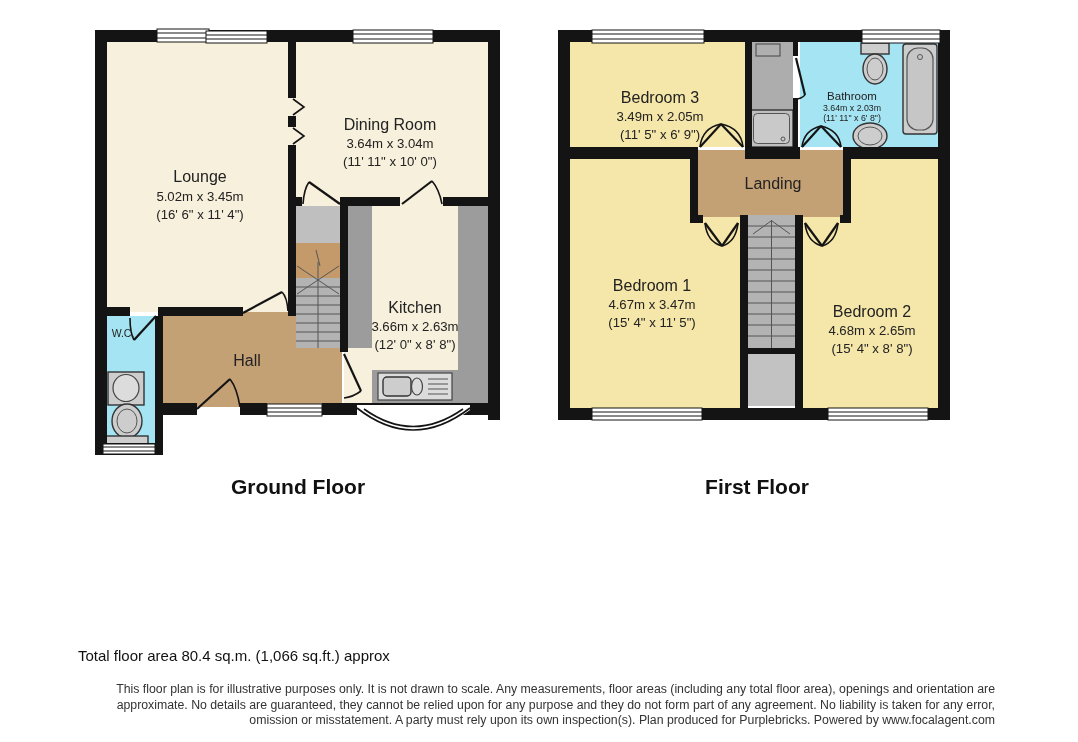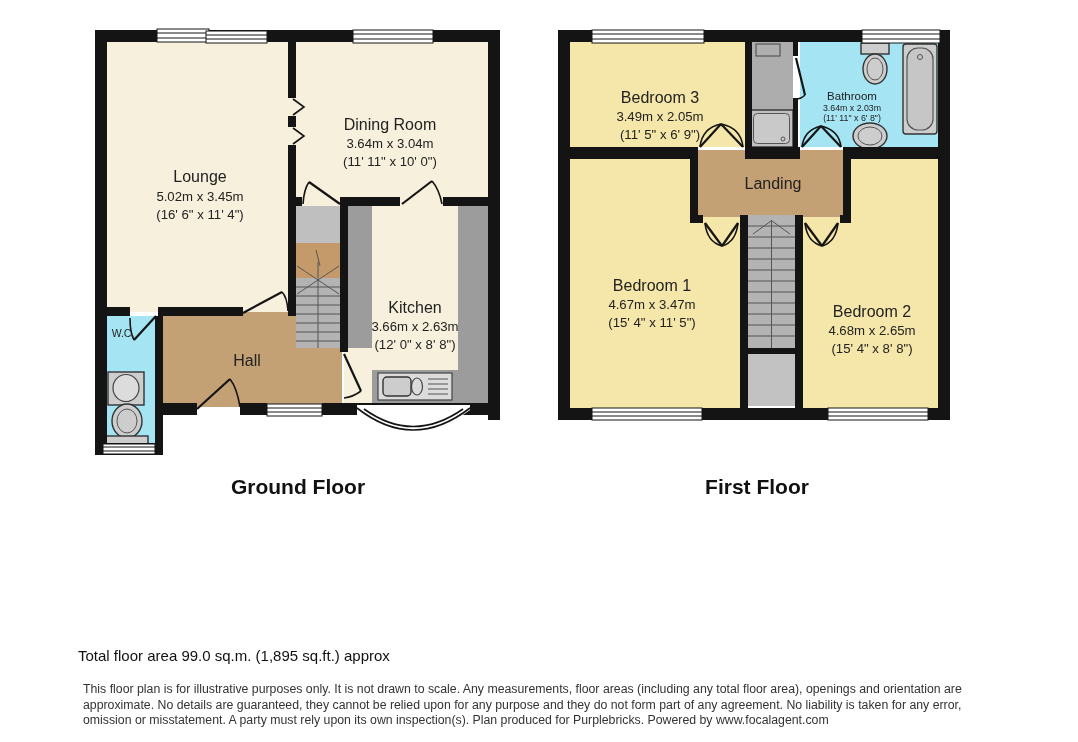--- a/index.html
+++ b/index.html
@@ -17,21 +17,21 @@
   .win{fill:#ffffff;stroke:#141414;stroke-width:1;}
   .winline{stroke:#141414;stroke-width:1;}
   .arc{fill:none;stroke:#141414;stroke-width:1.6;}
   .leaf{stroke:#141414;stroke-width:2.2;}
   .fix{fill:#cdcdcd;stroke:#333;stroke-width:1.4;}
   .fix2{fill:#dcdcdc;stroke:#444;stroke-width:1.2;}
   .tread{stroke:#555;stroke-width:1;}
   .footer-area{position:absolute;left:78px;top:647px;font-size:15px;color:#111;
         font-family:"Liberation Sans", sans-serif;}
   .footer-disclaimer{position:absolute;left:50%;transform:translateX(-50%);top:682px;width:912px;
-        text-align:left;font-size:12.3px;line-height:15.6px;color:#333;
+        text-align:right;font-size:12.3px;line-height:15.6px;color:#333;
         font-family:"Liberation Sans", sans-serif;}
 </style>
 </head>
 <body>
 
 <div class="page">
 
 <svg width="1078" height="620" viewBox="0 0 1078 620">
 
   <g>
@@ -350,16 +350,16 @@
 
       <text class="room-name" text-anchor="middle" x="872" y="317">Bedroom 2</text>
       <text class="room-dim" text-anchor="middle" x="872" y="335">4.68m x 2.65m</text>
       <text class="room-dim" text-anchor="middle" x="872" y="353">(15' 4" x 8' 8")</text>
     </g>
 
     <text class="floor-title" text-anchor="middle" x="757" y="494">First Floor</text>
   </g>
 </svg>
 
-  <div class="footer-area">Total floor area 99.0 sq.m. (1,895 sq.ft.) approx</div>
+  <div class="footer-area">Total floor area 80.4 sq.m. (1,066 sq.ft.) approx</div>
   <div class="footer-disclaimer">This floor plan is for illustrative purposes only. It is not drawn to scale. Any measurements, floor areas (including any total floor area), openings and orientation are approximate. No details are guaranteed, they cannot be relied upon for any purpose and they do not form part of any agreement. No liability is taken for any error, omission or misstatement. A party must rely upon its own inspection(s). Plan produced for Purplebricks. Powered by www.focalagent.com</div>
 
 </div>
 
 </body></html>

